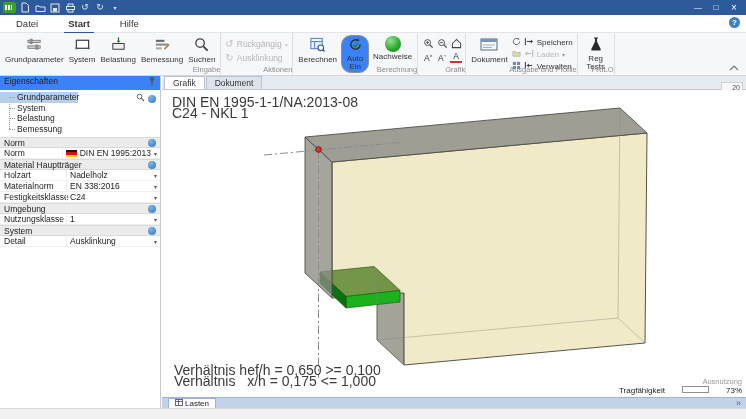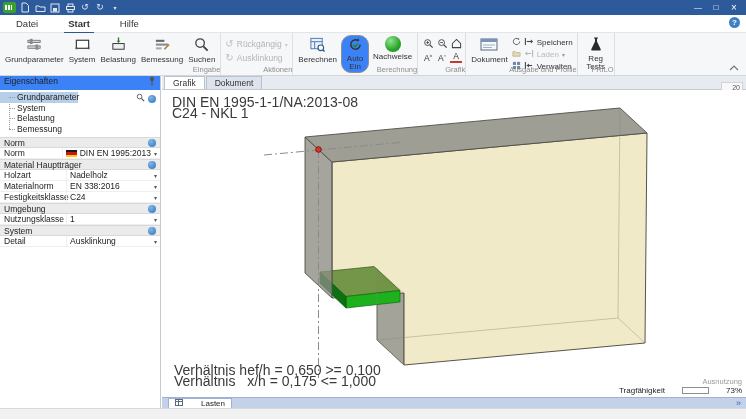--- a/index.html
+++ b/index.html
@@ -73,29 +73,29 @@
 .doc-tabs{height:14px;background:#e6ebf2;border-bottom:1px solid #c6c9ce;display:flex;align-items:flex-end;padding-left:2px;gap:1px}
 .dtab{height:13px;padding:0 8px;font-size:8.5px;display:flex;align-items:center;border:1px solid #b9c2cf;border-bottom:none;background:#dde3ec;color:#333}
 .dtab.active{background:#fff}
 .canvas{position:absolute;left:0;top:14px;right:0;bottom:0;background:#fff;overflow:hidden}
 .canvas svg{position:absolute;left:0;top:0}
 .cv-text{position:absolute;font-size:14px;color:#3a3a3a;white-space:pre}
 .scalebox{position:absolute;right:3px;top:6px;width:22px;padding:1px 2px;background:#f8f8f8;border:1px solid #d2d2d2;font-size:7px;line-height:7.5px;color:#555;text-align:right}
 .scalebox .s2{padding-left:6px}
 .util{position:absolute;right:4px;bottom:2px;display:flex;flex-direction:column;align-items:flex-end}
 .util-head{font-size:7.5px;color:#9a9a9a;line-height:9px}
-.util-row{display:flex;align-items:center;gap:17px}
+.util-row{display:flex;align-items:flex-start;gap:17px}
 .util-label{font-size:8px;color:#222}
 .bar{width:27px;height:7px;border:1px solid #8f8f8f;background:#fff;overflow:hidden}
 .bar-fill{height:100%;width:0}
 .util-pct{font-size:8px;color:#222}
 
 
 .bottom-bar{position:absolute;left:162px;right:0;bottom:11px;height:11px;background:#c3d2e9;border-top:1px solid #9fb2d1;display:flex;align-items:flex-end}
-.lasten-tab{height:10px;background:#fff;border:1px solid #9fb2d1;border-bottom:none;display:flex;align-items:flex-end;gap:18px;padding:0 6px;margin-left:6px;font-size:8px;color:#222}
+.lasten-tab{height:10px;background:#fff;border:1px solid #9fb2d1;border-bottom:none;display:flex;align-items:flex-end;gap:2px;padding:0 6px;margin-left:6px;font-size:8px;color:#222}
 .more{margin-left:auto;padding-right:5px;color:#3c64a8;font-size:9px;line-height:10px}
 .bottom-strip{position:absolute;left:0;right:0;bottom:0;height:11px;background:#f1f1f1;border-top:1px solid #d8d8d8}
 .collapse{position:absolute;right:7px;bottom:2px}
 </style>
 </head>
 <body>
 
 <div class="app">
 
   <div class="titlebar">

